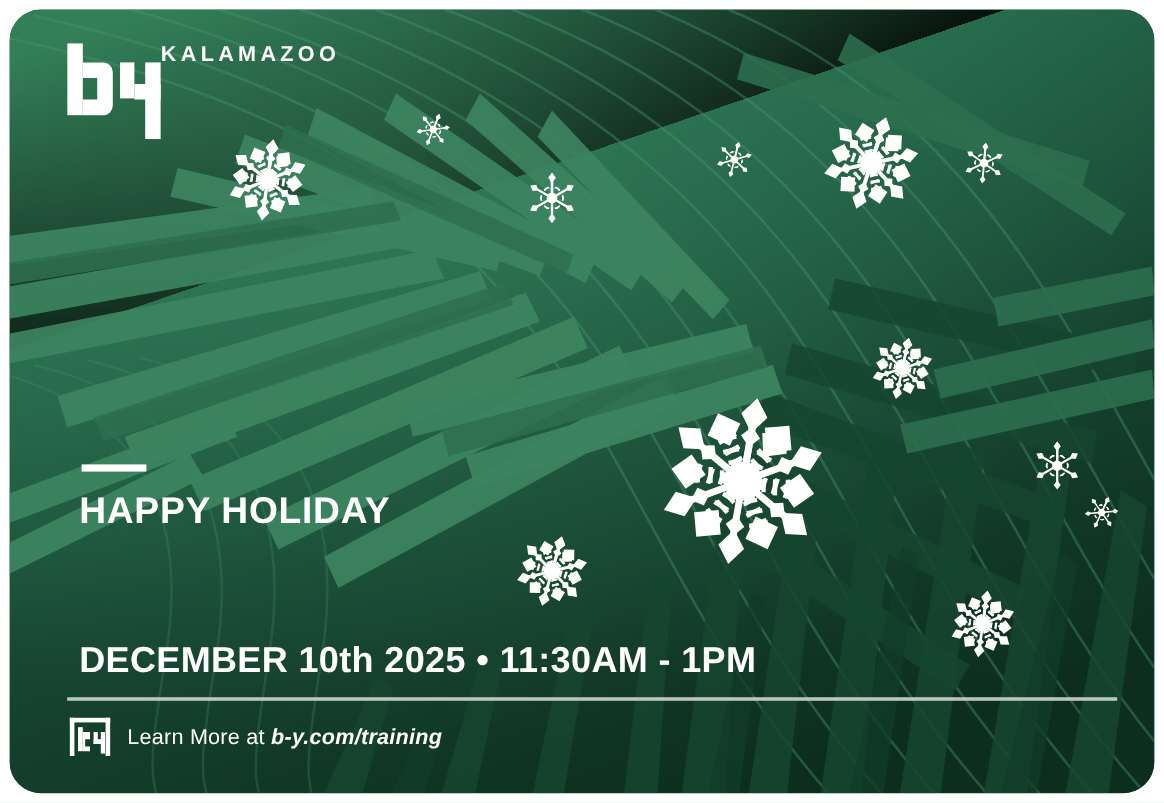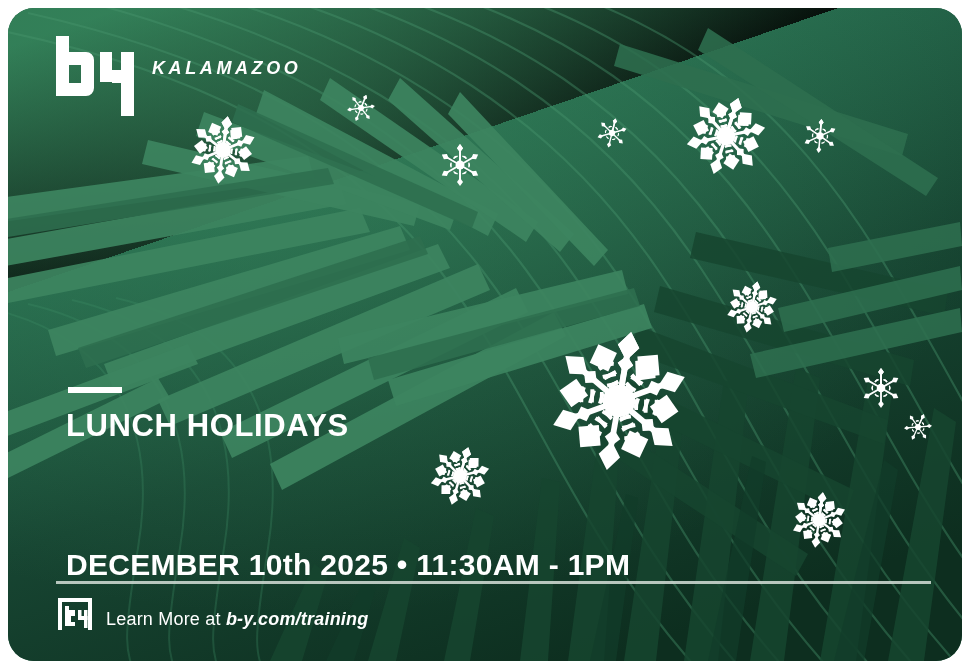--- a/index.html
+++ b/index.html
@@ -41,23 +41,21 @@
     inset: 0;
     z-index: 40;
   }
 
   
   #header {
     position: absolute;
     left: 48px;
     top: 28px;
     display: flex;
-    align-items: center;
-    gap: 18px;
-    font-style: italic;
+    align-items: flex-start;
   }
   #logo-mark {
     display: block;
   }
   #brand-city {
     color: #ffffff;
     font-size: 18px;
     font-weight: 700;
     letter-spacing: 3.6px;
     line-height: 1;
@@ -102,39 +100,38 @@
   
   #dateline {
     position: absolute;
     left: 58px;
     top: 526px;
     color: #ffffff;
     font-size: 30px;
     font-weight: 700;
     letter-spacing: 0.3px;
     white-space: nowrap;
-    margin-top: 14px;
   }
   #rule-long {
     position: absolute;
     left: 48px;
     top: 573px;
     width: 875px;
     height: 3px;
     background: #cfd9d3;
     opacity: 0.88;
   }
 
   
   #footer {
     position: absolute;
     left: 50px;
     top: 590px;
     display: flex;
-    align-items: flex-end;
+    align-items: center;
     gap: 14px;
   }
   #footer-logo { display: block; }
   #footer-text {
     color: #ffffff;
     font-size: 18px;
     font-weight: 400;
     letter-spacing: 0.2px;
     white-space: nowrap;
   }
@@ -337,21 +334,21 @@
           <rect x="65" y="16" width="13" height="64"></rect>
           <path d="M44 34 H78 V47 H56 V34 Z"></path>
         </g>
       </svg>
       <div id="brand-city">KALAMAZOO</div>
     </div>
 
 
     <div id="rule-short"></div>
 
-    <div id="subtitle">LUNCH HOLIDAYS</div>
+    <div id="subtitle">HAPPY HOLIDAY</div>
 
     <div id="dateline">DECEMBER 10th 2025 • 11:30AM - 1PM</div>
 
     <div id="rule-long"></div>
 
     <div id="footer">
       <svg id="footer-logo" width="34" height="32" viewBox="0 0 34 32">
         <g fill="#ffffff">
           <rect x="0" y="0" width="34" height="4"></rect>
           <rect x="0" y="0" width="4" height="32"></rect>

